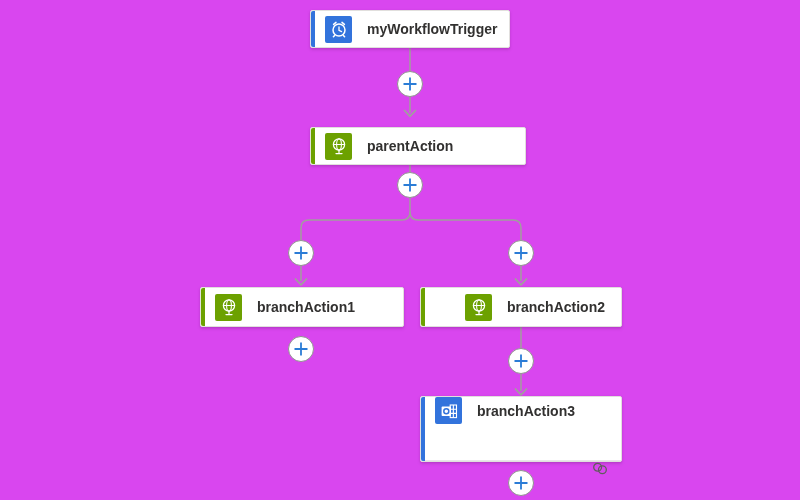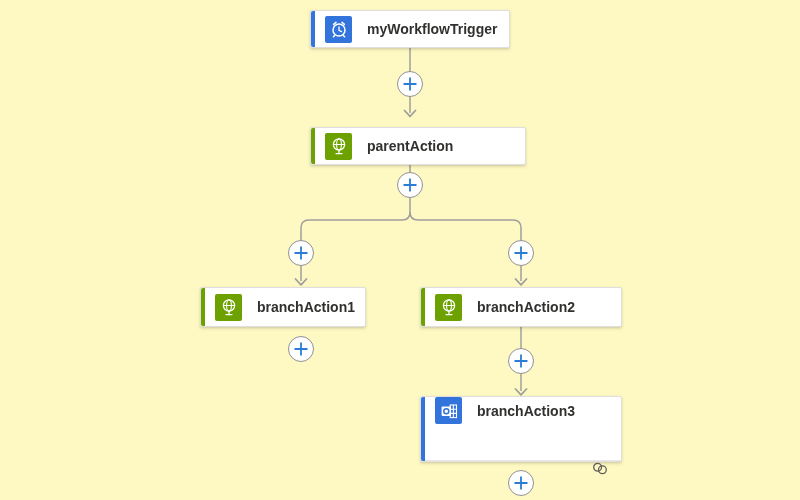--- a/index.html
+++ b/index.html
@@ -1,17 +1,17 @@
 <!DOCTYPE html>
 <html><head>
 <meta charset="utf-8">
 <style>
   html,body{margin:0;padding:0;background:#ffffff;}
   .canvas{
-    position:relative;width:800px;height:500px;background:#fef9c3;overflow:hidden;
+    position:relative;width:800px;height:500px;background:#d946ef;overflow:hidden;
     font-family:"Liberation Sans","DejaVu Sans",sans-serif;
   }
   .wires{position:absolute;left:0;top:0;z-index:0;}
   .card{
     position:absolute;z-index:1;display:flex;align-items:center;
     background:#ffffff;border:1px solid #e1dfdd;border-radius:2px;
     box-shadow:0 1px 2px rgba(0,0,0,.08), 0 1.6px 3.6px rgba(0,0,0,.10);
     box-sizing:border-box;cursor:pointer;
   }
   .accent{position:absolute;left:0;top:0;bottom:0;width:4px;border-radius:2px 0 0 2px;}
@@ -108,35 +108,35 @@
       <path d="M8 1.5 V14.5 M1.5 8 H14.5" stroke="#2b7cd6" stroke-width="1.8" fill="none"></path>
     </svg>
   </button>
 
   <button class="plus-btn" style="left:508px;top:240px;">
     <svg width="16" height="16" viewBox="0 0 16 16">
       <path d="M8 1.5 V14.5 M1.5 8 H14.5" stroke="#2b7cd6" stroke-width="1.8" fill="none"></path>
     </svg>
   </button>
 
-  <div class="card" style="left:200px;top:287px;width:166px;height:40px;">
+  <div class="card" style="left:200px;top:287px;width:204px;height:40px;">
     <div class="accent green"></div>
     <div class="tile green">
       <svg width="22" height="22" viewBox="0 0 22 22" fill="none" stroke="#ffffff" stroke-width="1.3" stroke-linecap="round">
         <circle cx="11" cy="9.5" r="5.6"></circle>
         <ellipse cx="11" cy="9.5" rx="2.4" ry="5.6" stroke-width="1.1"></ellipse>
         <path d="M5.4 9.5 H16.6" stroke-width="1.1"></path>
         <path d="M11 15.1 V17.6"></path>
         <path d="M8 18.6 H14"></path>
       </svg>
     </div>
     <div class="label">branchAction1</div>
   </div>
 
-  <div class="card" style="left:420px;top:287px;width:202px;height:40px;">
+  <div class="card" style="left:420px;top:287px;width:202px;height:40px;padding-left:30px;">
     <div class="accent green"></div>
     <div class="tile green">
       <svg width="22" height="22" viewBox="0 0 22 22" fill="none" stroke="#ffffff" stroke-width="1.3" stroke-linecap="round">
         <circle cx="11" cy="9.5" r="5.6"></circle>
         <ellipse cx="11" cy="9.5" rx="2.4" ry="5.6" stroke-width="1.1"></ellipse>
         <path d="M5.4 9.5 H16.6" stroke-width="1.1"></path>
         <path d="M11 15.1 V17.6"></path>
         <path d="M8 18.6 H14"></path>
       </svg>
     </div>

